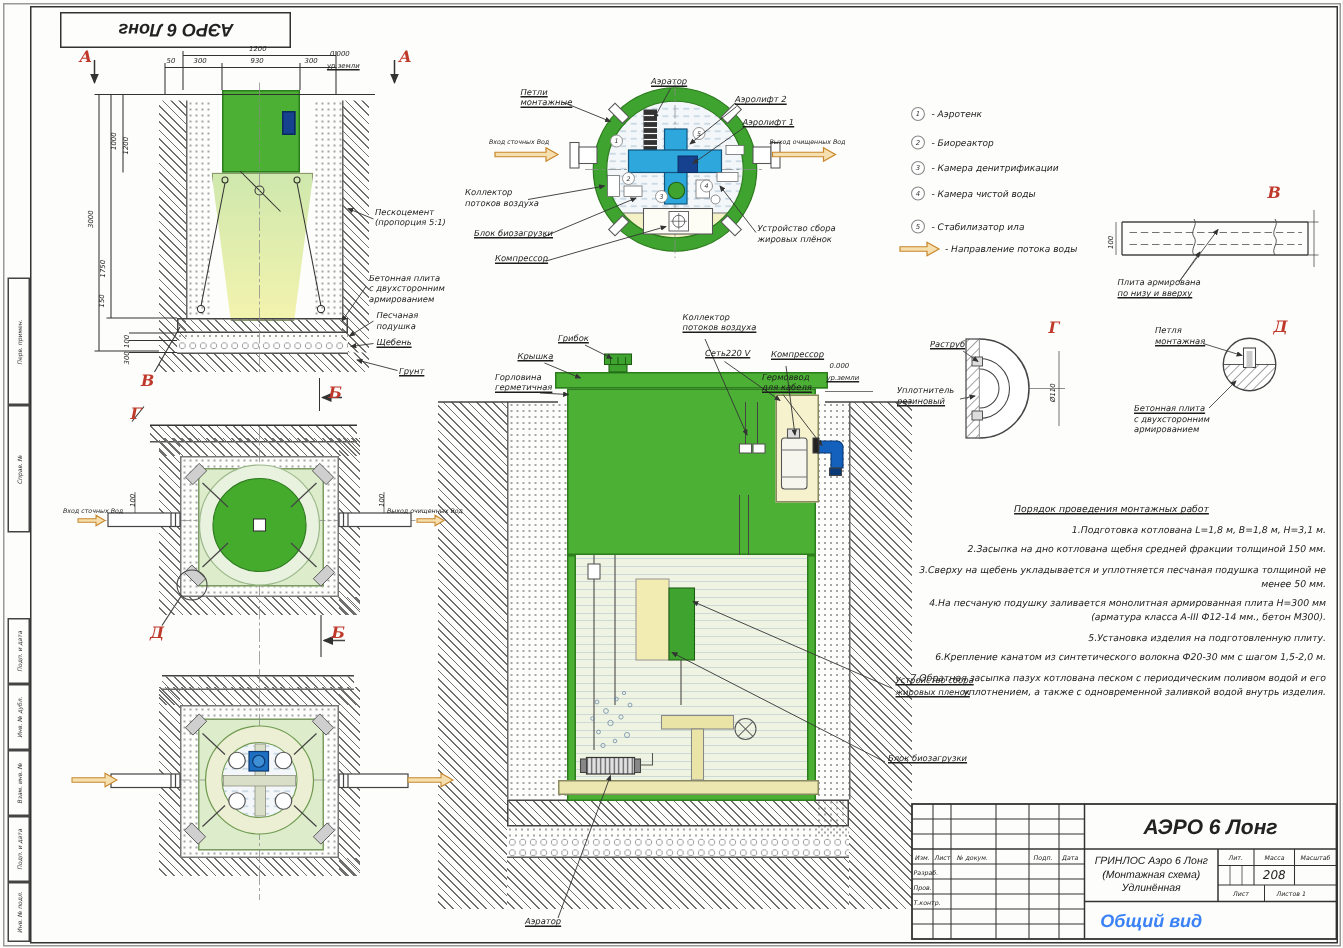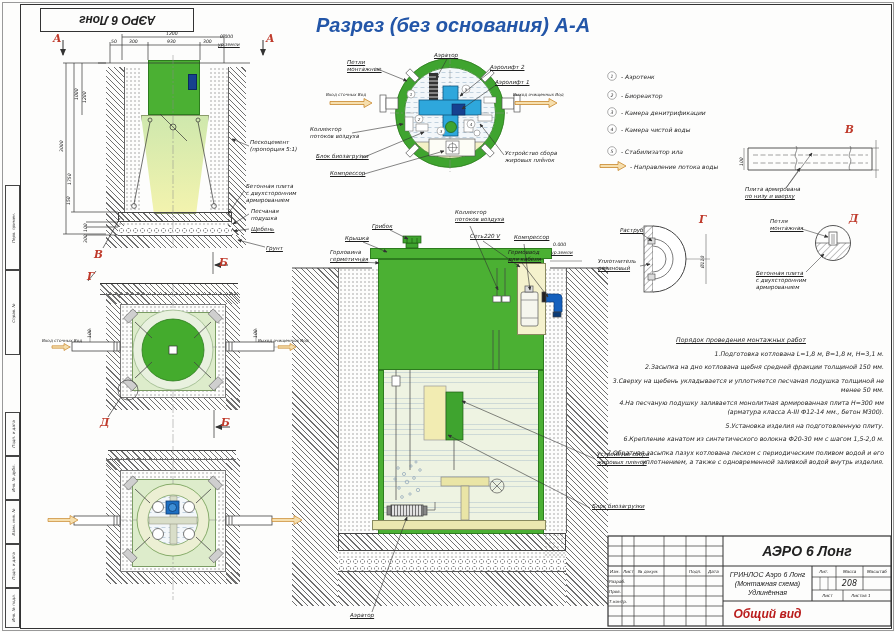--- a/index.html
+++ b/index.html
@@ -501,21 +501,20 @@
   <div class="t u" style="left:251px;top:226px">Щебень</div>
   <div class="t u" style="left:266px;top:245px">Грунт</div>
 
   <div class="t" style="left:42px;top:338px;font-size:4.2px">Вход сточных Вод</div>
   <div class="t" style="left:258px;top:338px;font-size:4.2px">Выход очищенных Вод</div>
   <div class="t d rot" style="left:87px;top:338px">100</div>
   <div class="t d rot" style="left:253px;top:338px">100</div>
   <div class="rl" style="left:100px;top:416px">Д</div>
   <div class="rl" style="left:221px;top:416px">Б</div>
 
-  <div class="bt" style="left:316px;top:14px">Разрез (без основания) А-А</div>
   <div class="t u" style="left:347px;top:59px">Петли</div>
   <div class="t u" style="left:347px;top:66px">монтажные</div>
   <div class="t u" style="left:434px;top:52px">Аэратор</div>
   <div class="t u" style="left:490px;top:64px">Аэролифт 2</div>
   <div class="t u" style="left:495px;top:79px">Аэролифт 1</div>
   <div class="t" style="left:326px;top:92px;font-size:4.2px">Вход сточных Вод</div>
   <div class="t" style="left:513px;top:92px;font-size:4.2px">Выход очищенных Вод</div>
   <div class="t" style="left:310px;top:126px">Коллектор</div>
   <div class="t" style="left:310px;top:133px">потоков воздуха</div>
   <div class="t u" style="left:316px;top:153px">Блок биозагрузки</div>
@@ -576,21 +575,21 @@
 
   <div class="ab" style="left:723px;top:536px;width:168px;height:30px;display:flex;align-items:center;justify-content:center;z-index:30">
     <span style="font:italic 600 14px 'Liberation Sans',sans-serif;color:#222">АЭРО 6 Лонг</span>
   </div>
   <div class="ab" style="left:723px;top:566px;width:89px;height:35px;display:flex;flex-direction:column;align-items:center;justify-content:center;z-index:30;font:italic 7px/1.3 'Liberation Sans',sans-serif;color:#222">
     <span>ГРИНЛОС Аэро 6 Лонг</span>
     <span>(Монтажная схема)</span>
     <span>Удлинённая</span>
   </div>
   <div class="ab" style="left:723px;top:601px;width:89px;height:25px;display:flex;align-items:center;justify-content:center;z-index:30">
-    <span style="font:italic 600 12px 'Liberation Sans',sans-serif;color:#b91c1c">Общий вид</span>
+    <span style="font:italic 600 12px 'Liberation Sans',sans-serif;color:#3b82f6">Общий вид</span>
   </div>
   <div class="tb" style="left:819px;top:569px">Лит.</div>
   <div class="tb" style="left:843px;top:569px">Масса</div>
   <div class="tb" style="left:867px;top:569px">Масштаб</div>
   <div class="ab" style="left:836px;top:577px;width:27px;height:13px;display:flex;align-items:center;justify-content:center;z-index:30">
     <span style="font:italic 8px 'DejaVu Sans',sans-serif;color:#222">208</span>
   </div>
   <div class="tb" style="left:822px;top:593px">Лист</div>
   <div class="tb" style="left:851px;top:593px">Листов 1</div>
   <div class="tb" style="left:610px;top:569px">Изм.</div>

